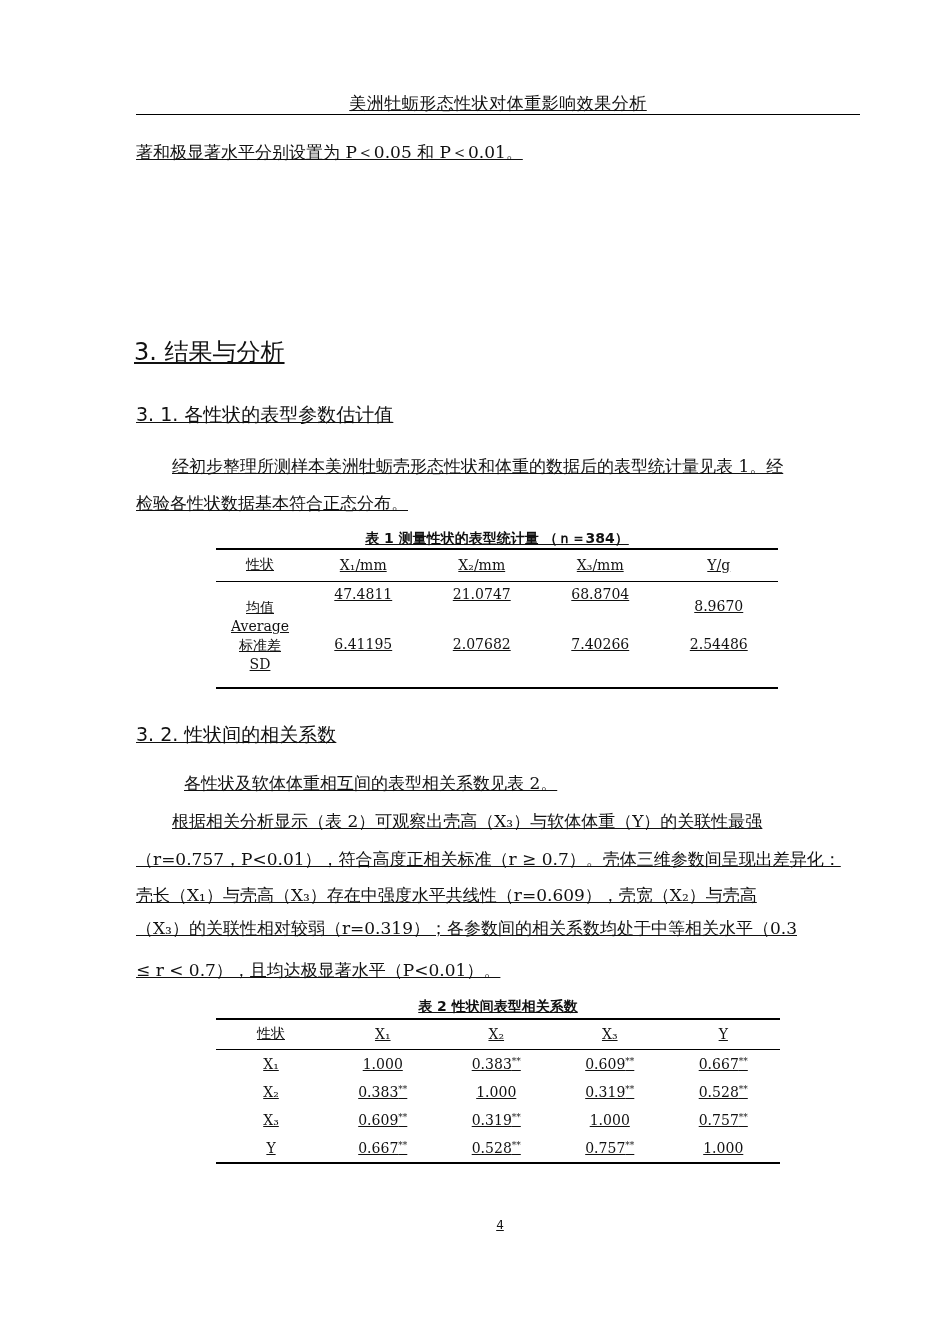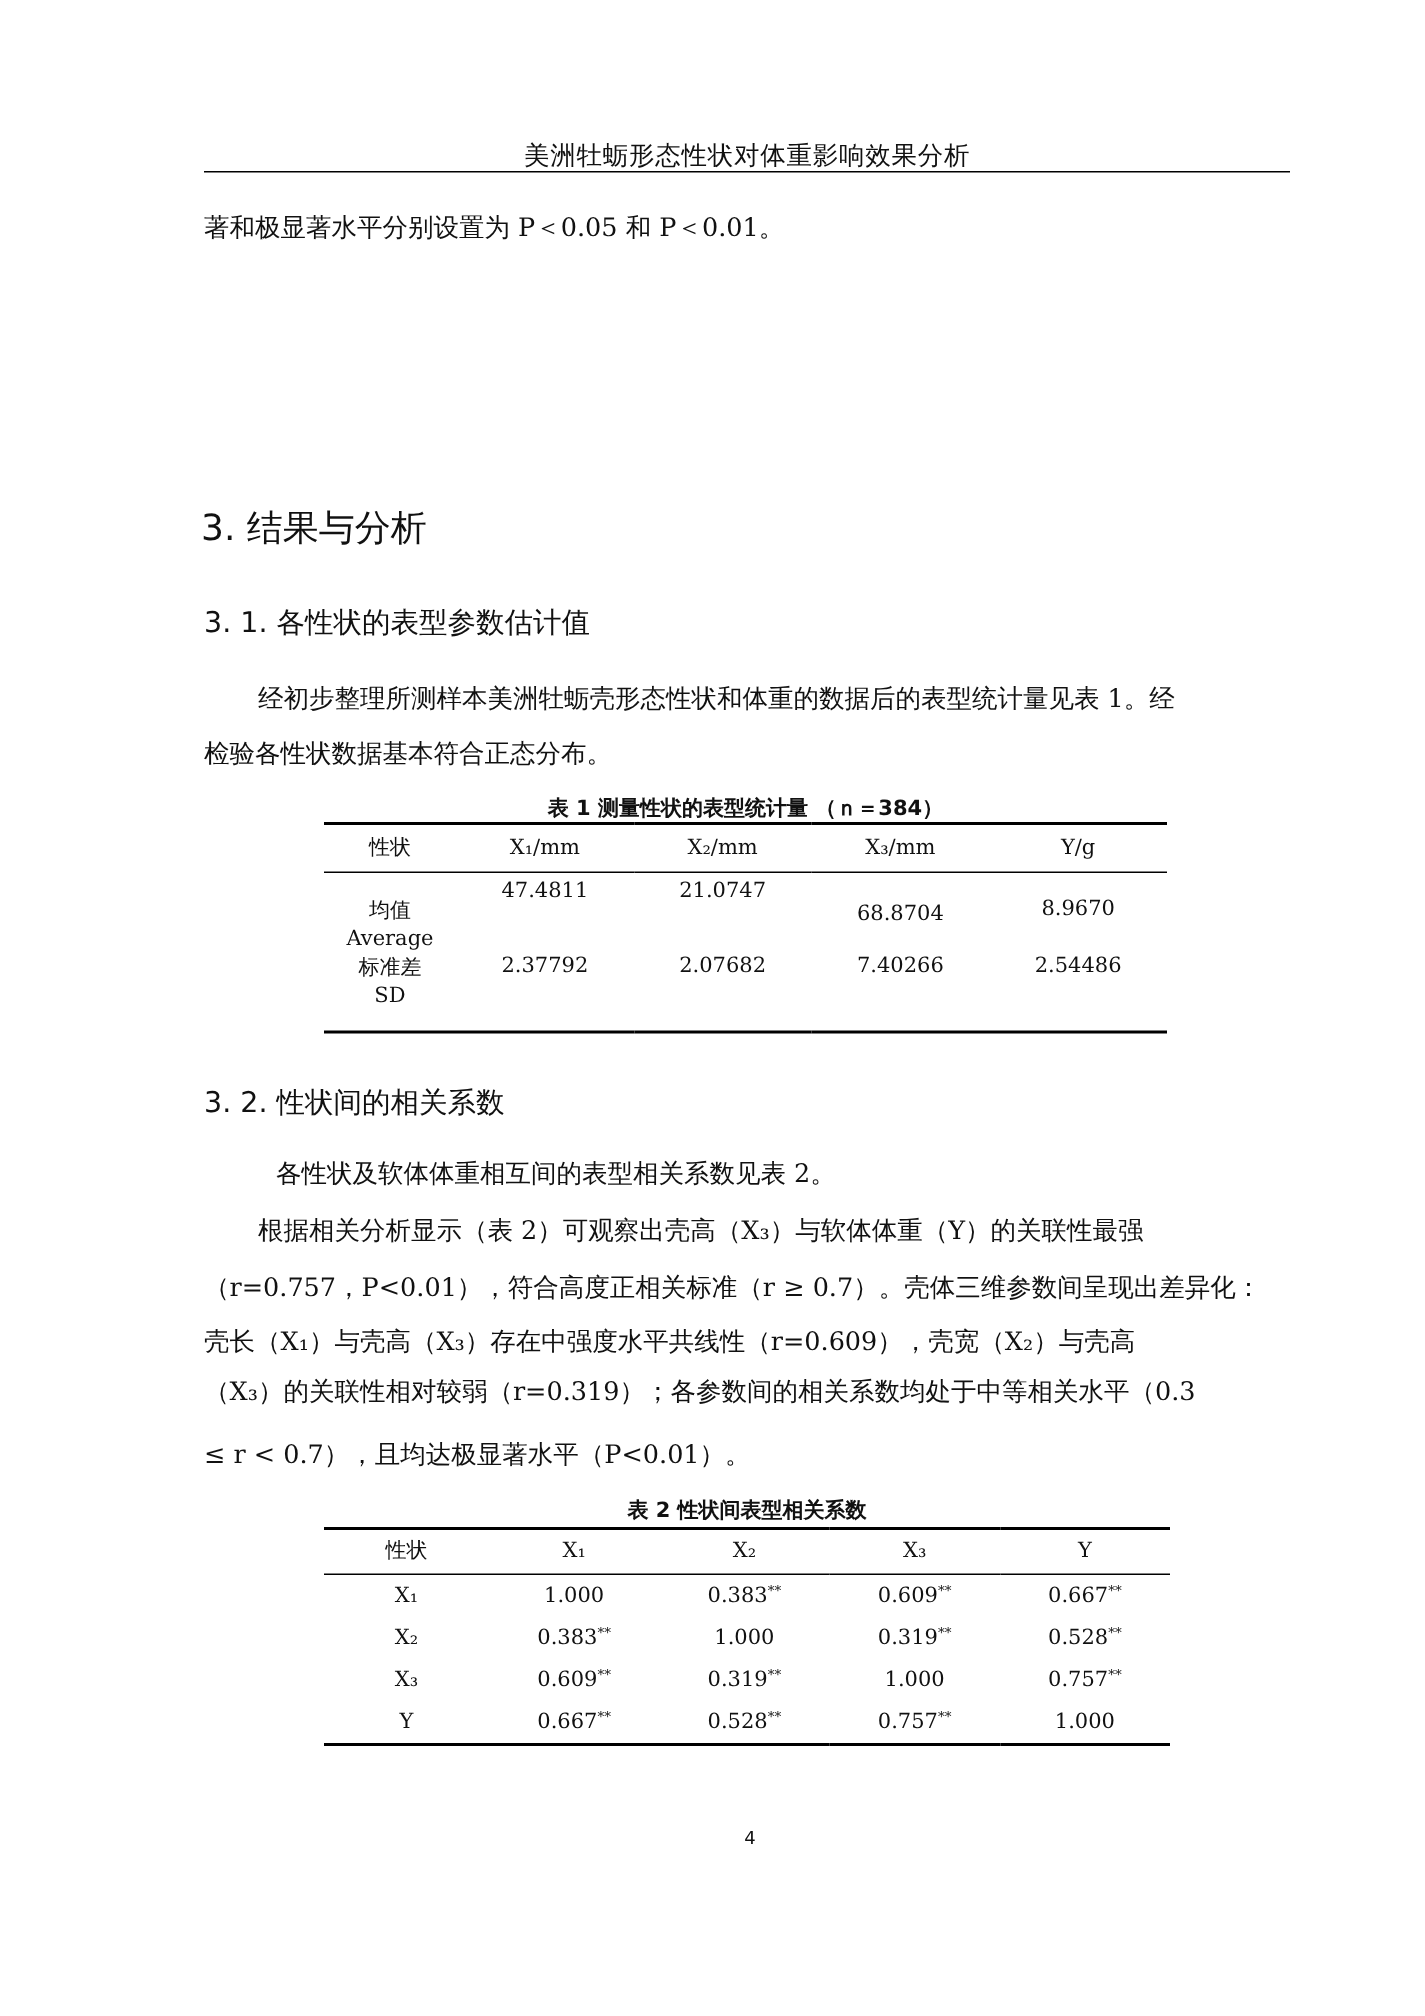--- a/index.html
+++ b/index.html
@@ -1,17 +1,17 @@
 <!DOCTYPE html>
 <html><head>
 <meta charset="utf-8">
 <style>
   html, body { margin: 0; padding: 0; background: #ffffff; }
   body { width: 950px; height: 1344px; position: relative; color: #111; font-family: "DejaVu Serif", "Liberation Serif", serif; overflow: hidden; }
-  .abs { position: absolute; }
+  .abs { position: absolute; text-decoration: underline; }
   .running-head { left: 136px; width: 724px; top: 92px; text-align: center; font-size: 17px; letter-spacing: 0.5px; }
   .head-rule { left: 136px; width: 724px; top: 114px; height: 0; border-top: 1.5px solid #000; }
   .body-text { font-size: 17px; line-height: 20px; white-space: nowrap; }
   .h1 { font-family: "DejaVu Sans", "Liberation Sans", sans-serif; font-size: 24px; left: 134px; }
   .h2 { font-family: "DejaVu Sans", "Liberation Sans", sans-serif; font-size: 19px; left: 136px; }
   .caption { font-family: "DejaVu Sans", "Liberation Sans", sans-serif; font-size: 14px; font-weight: bold; text-align: center; }
   table { border-collapse: collapse; font-size: 14px; }
   td, th { text-align: center; font-weight: normal; padding: 0; }
   .t1 { left: 216px; width: 562px; top: 548px; border-top: 2px solid #000; border-bottom: 2px solid #000; }
   .t1 thead tr { height: 32px; border-bottom: 1px solid #000; }
@@ -50,29 +50,29 @@
     </tr>
   </thead>
   <tbody>
     <tr style="height:38px;">
       <td class="rowlabel" style="padding-top:16px;">
         <div>均值</div>
         <div>Average</div>
       </td>
       <td style="padding-top:4px;">47.4811</td>
       <td style="padding-top:4px;">21.0747</td>
-      <td style="padding-top:19px;">68.8704</td>
+      <td style="padding-top:4px;">68.8704</td>
       <td style="padding-top:16px;">8.9670</td>
     </tr>
     <tr style="height:52px;">
       <td class="rowlabel">
         <div>标准差</div>
         <div>SD</div>
       </td>
-      <td>2.37792</td>
+      <td>6.41195</td>
       <td>2.07682</td>
       <td>7.40266</td>
       <td>2.54486</td>
     </tr>
   </tbody>
 </table>
 
 <div class="abs h2" style="top:722px;">3. 2. 性状间的相关系数</div>
 <div class="abs body-text" style="left:184px; top:773px;">各性状及软体体重相互间的表型相关系数见表 2。</div>
 <div class="abs body-text" style="left:172px; top:811px;">根据相关分析显示（表 2）可观察出壳高（X₃）与软体体重（Y）的关联性最强</div>

